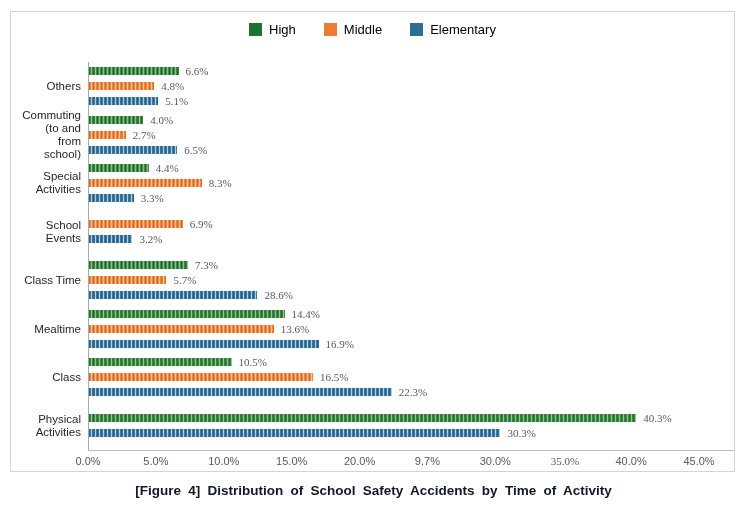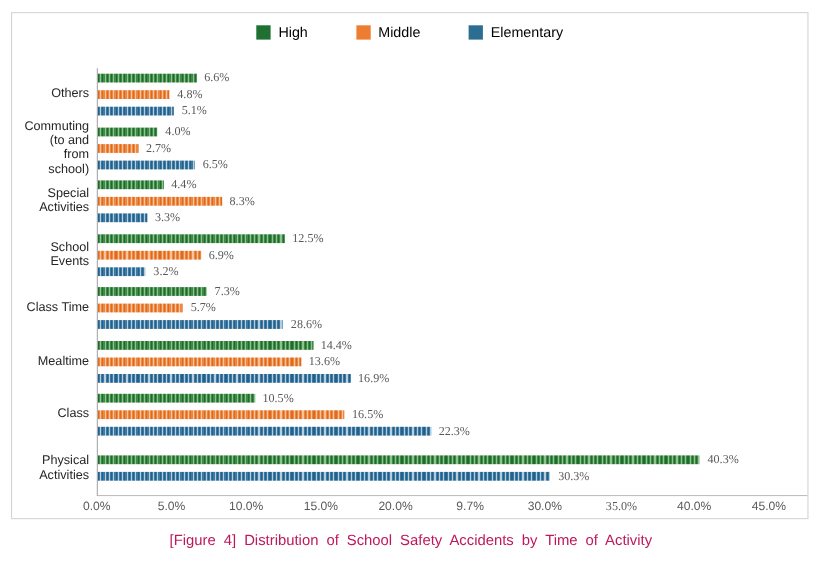--- a/index.html
+++ b/index.html
@@ -7,21 +7,21 @@
     width:747px;height:515px;position:relative;background:#ffffff;
     font-family:"Liberation Sans", sans-serif;
     -webkit-font-smoothing:antialiased;
   }
   .chart-box{
     position:absolute;left:10px;top:11px;width:725px;height:461px;
     border:1px solid #d4d4d4;background:#ffffff;box-sizing:border-box;
   }
   .legend{
     position:absolute;left:0;right:0;top:10px;
-    display:flex;justify-content:center;align-items:center;gap:44px;
+    display:flex;justify-content:center;align-items:center;gap:28px;
     font-size:13px;color:#000000;
   }
   .legend-item{display:flex;align-items:center;gap:7px;}
   .swatch{width:13px;height:13px;display:inline-block;}
   .plot{
     position:absolute;left:77px;top:50px;width:646px;height:389px;
     border-left:1px solid #a9a9a9;border-bottom:1px solid #bfbfbf;
     box-sizing:border-box;
     display:flex;flex-direction:column;
   }
@@ -37,21 +37,21 @@
   .s1{background:repeating-linear-gradient(90deg,#dd6b1e 0 1px,#ee8742 1px 2px,#f7c49e 2px 3px,#ee8742 3px 4px);}
   .s2{background:repeating-linear-gradient(90deg,#25608a 0 1px,#3d7aa3 1px 2px,#b5cddc 2px 3px,#3d7aa3 3px 4px);}
   .val{margin-left:7px;font-size:11px;color:#595959;white-space:nowrap;}
   .ticks{position:absolute;left:-1px;top:100%;width:100%;height:20px;}
   .tick{
     position:absolute;top:5px;transform:translateX(-50%);
     font-size:11px;color:#595959;white-space:nowrap;
   }
   .caption{
     position:absolute;left:0;right:0;top:483px;text-align:center;
-    font-size:13.5px;font-weight:400;color:#be185d;word-spacing:3.5px;
+    font-size:13.5px;font-weight:700;color:#0f172a;word-spacing:3.5px;
   }
 </style>
 </head>
 <body>
 
 <div class="chart-box">
   <div class="legend" id="legend">
       <span class="legend-item">
         <span class="swatch" style="background: rgb(30, 112, 51);"></span>
         <span>High</span>
@@ -112,24 +112,20 @@
         </div>
         <div class="bar-line">
           <div class="bar s2" style="width: 44.8px;"></div>
           <span class="val">3.3%</span>
         </div>
       </div>
       <div class="row">
         <div class="cat-label">School
 Events</div>
         <div class="bar-line">
-          <div class="bar s0" style="width: 169.7px;"></div>
-          <span class="val">12.5%</span>
-        </div>
-        <div class="bar-line">
           <div class="bar s1" style="width: 93.7px;"></div>
           <span class="val">6.9%</span>
         </div>
         <div class="bar-line">
           <div class="bar s2" style="width: 43.4px;"></div>
           <span class="val">3.2%</span>
         </div>
       </div>
       <div class="row">
         <div class="cat-label">Class  Time</div>

